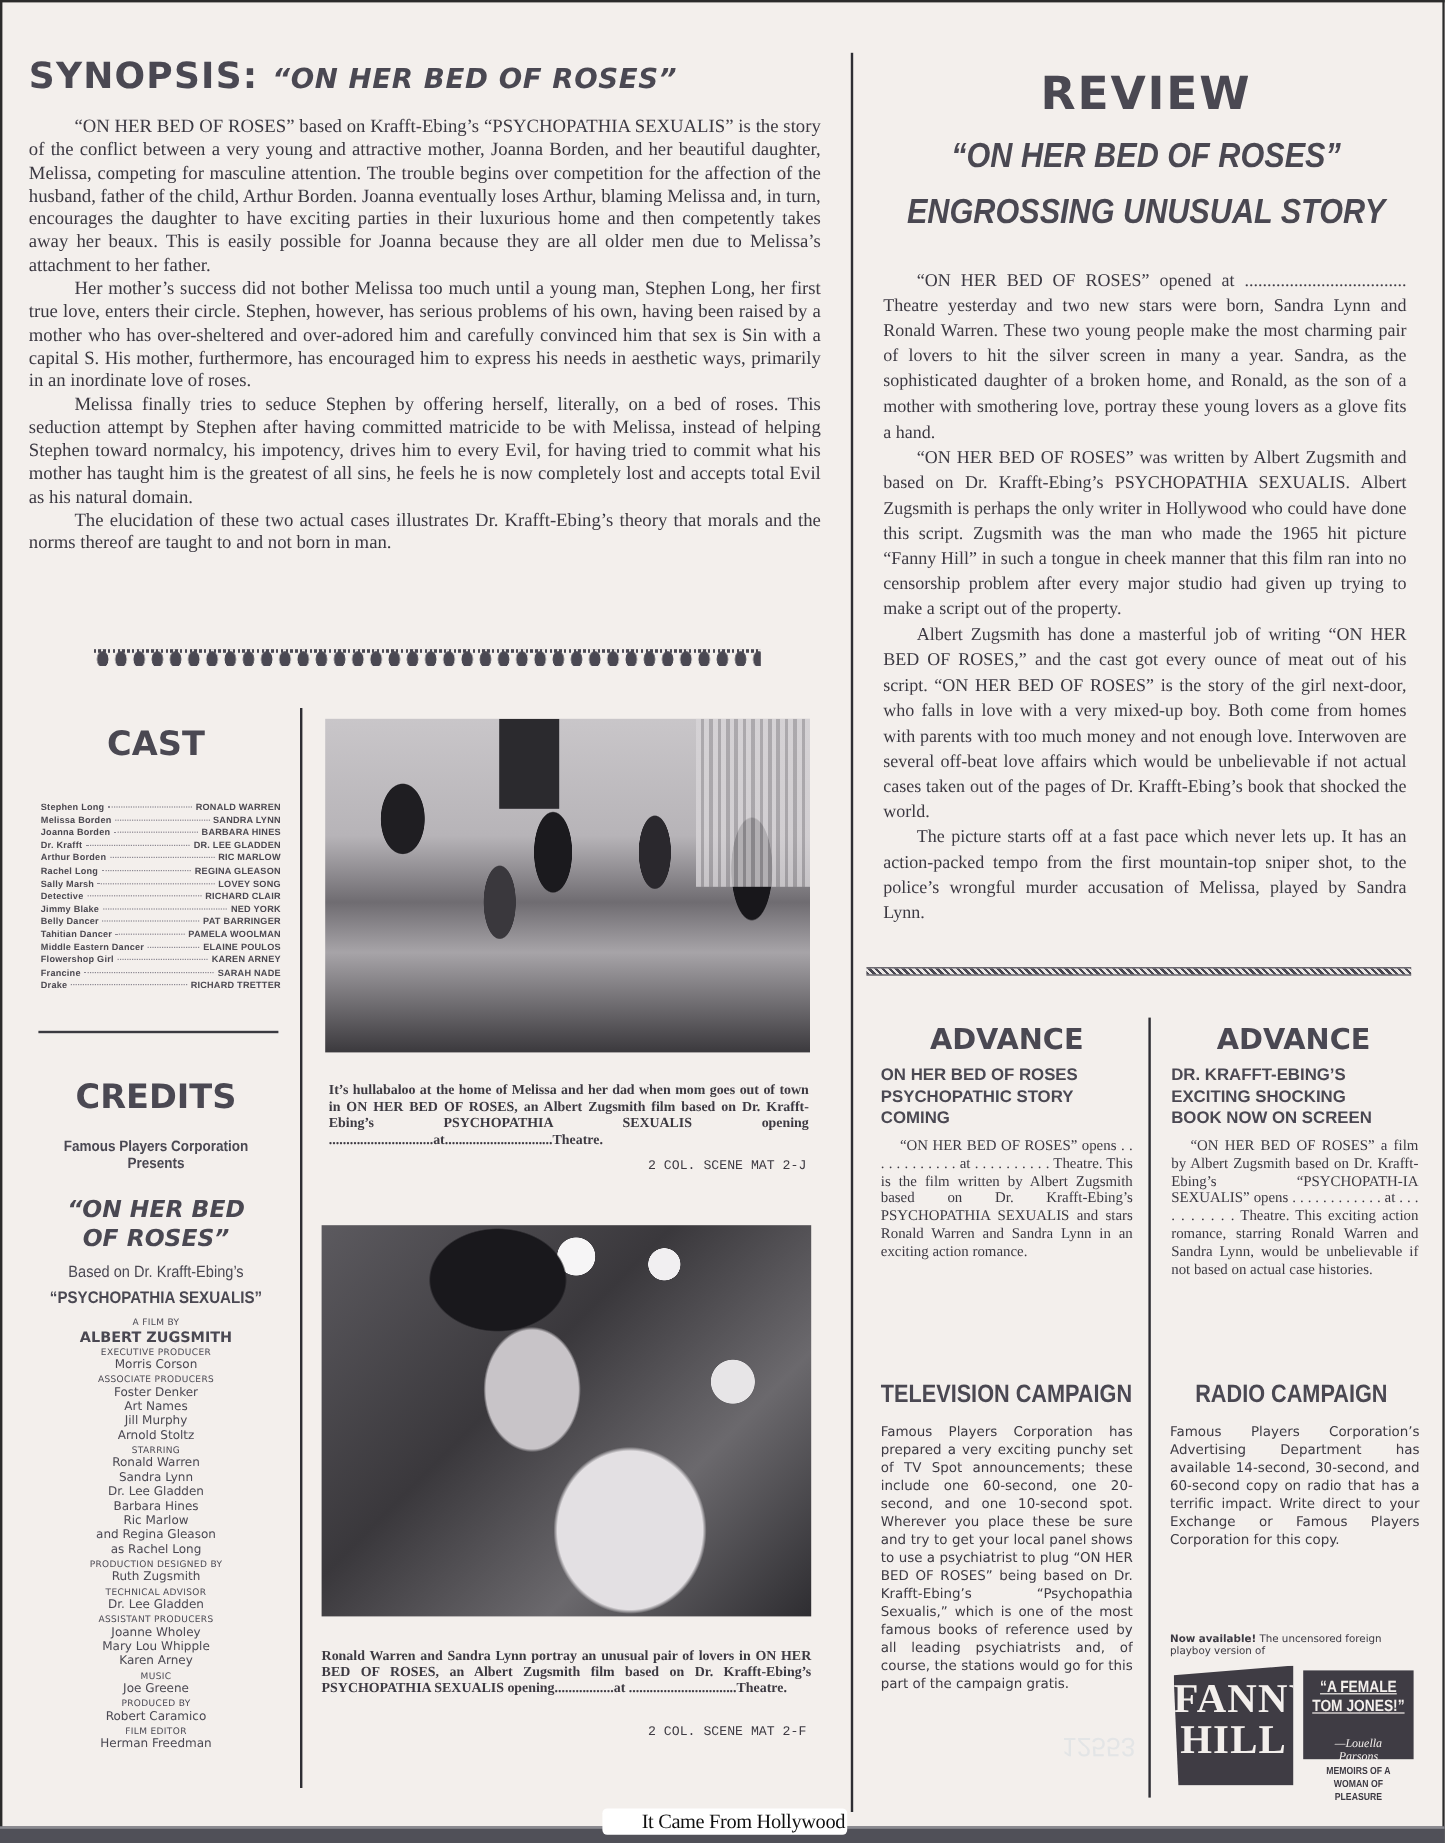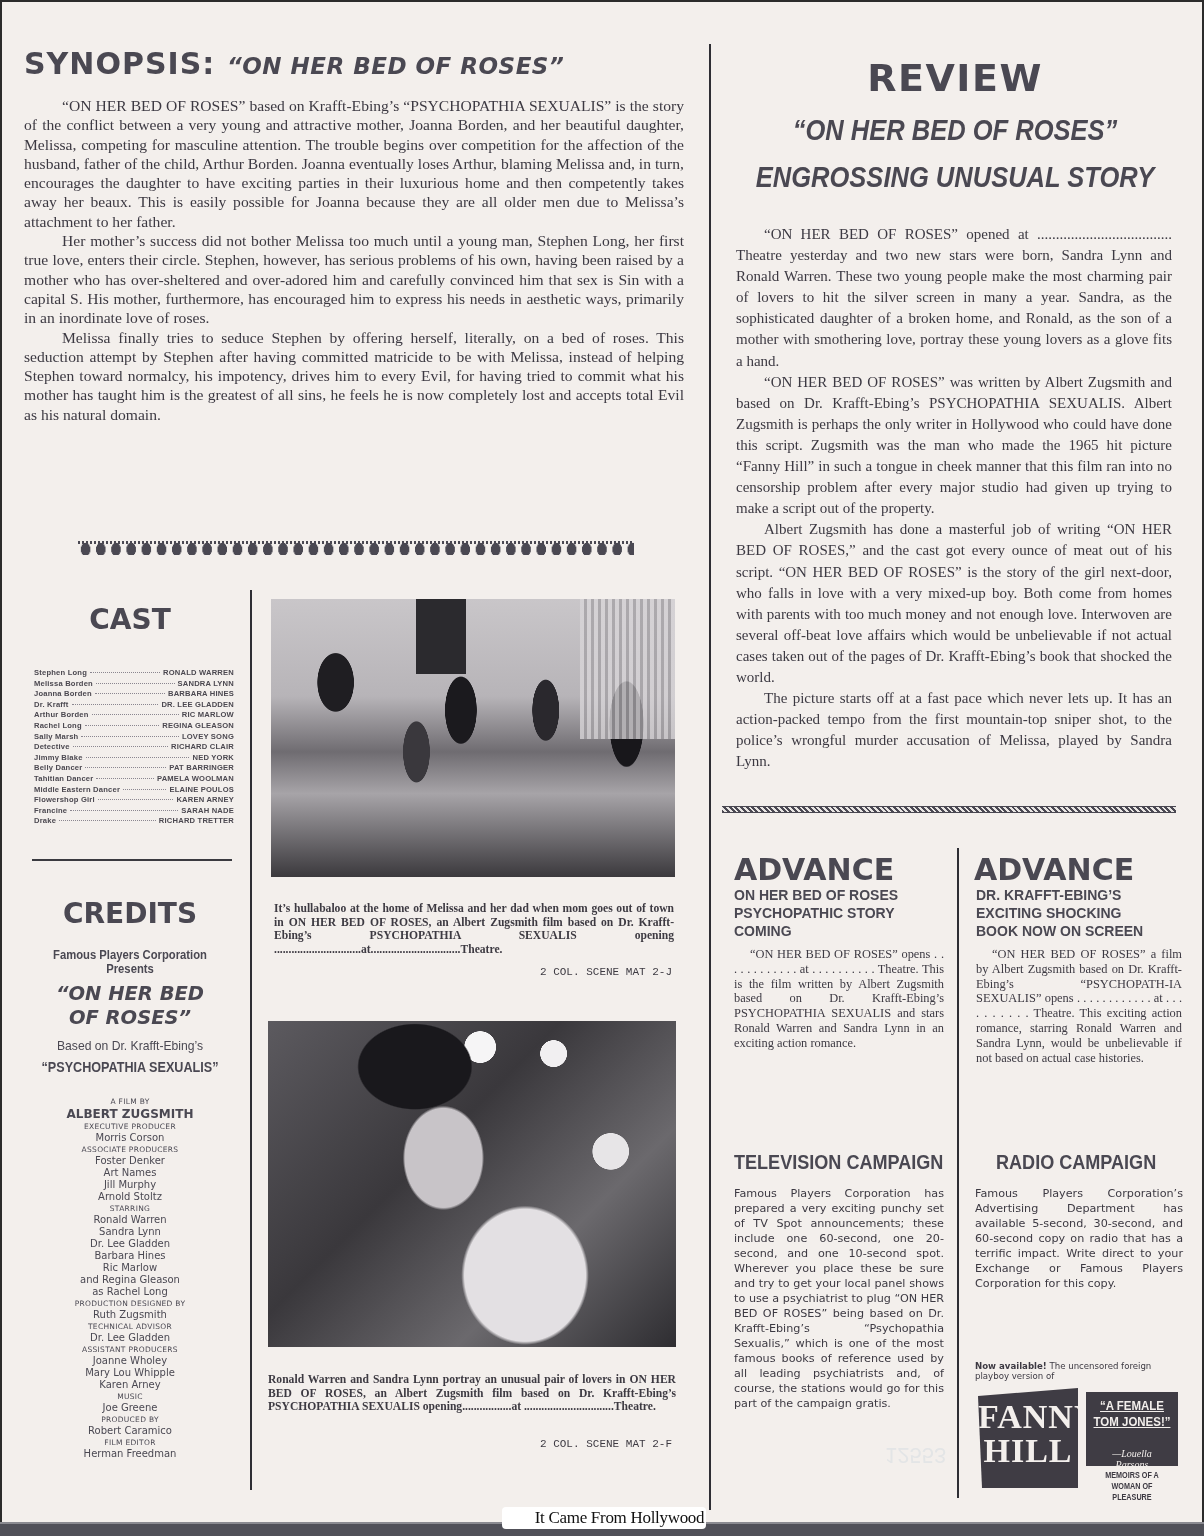--- a/index.html
+++ b/index.html
@@ -70,21 +70,21 @@
   .cast-row .actor { white-space: nowrap; text-transform: uppercase; }
 
   .credits-title {
     position: absolute; left: 30px; top: 897px; width: 200px; text-align: center;
     font-family: "DejaVu Sans", sans-serif; font-weight: bold; font-size: 28px; color: #4a4852;
   }
   .credits-block {
     position: absolute; left: 30px; top: 948px; width: 200px; text-align: center; color: #4a4852;
   }
   .cr-presenter { font-family: "Liberation Sans", sans-serif; font-weight: bold; font-size: 12.5px; line-height: 14px; transform: scaleX(0.9); }
-  .cr-film-title { font-family: "DejaVu Sans", sans-serif; font-weight: 900; font-style: italic; font-size: 19.5px; line-height: 24px; margin-top: 6px; }
+  .cr-film-title { font-family: "DejaVu Sans", sans-serif; font-weight: 900; font-style: italic; font-size: 19.5px; line-height: 24px; margin-top: 20px; }
   .cr-based { font-family: "Liberation Sans", sans-serif; font-size: 13.5px; margin-top: 8px; transform: scaleX(0.9); }
   .cr-source { font-family: "Liberation Sans", sans-serif; font-weight: bold; font-size: 14px; margin-top: 6px; transform: scaleX(0.9); }
   .credits-list { position: absolute; left: 30px; top: 1096px; width: 200px; text-align: center; color: #4a4852; font-family: "DejaVu Sans", sans-serif; }
   .cl-label { font-size: 7.5px; line-height: 11px; letter-spacing: 0.3px; text-transform: uppercase; }
   .cl-name { font-size: 10px; line-height: 12px; }
   .cl-name.big { font-size: 12px; line-height: 14px; font-weight: bold; }
 
   
   .photo {
     position: absolute; overflow: hidden; background: #8d8a8e;
@@ -144,21 +144,21 @@
 
   .zigzag {
     position: absolute; left: 722px; top: 806px; width: 454px; height: 7px;
     background:
       repeating-linear-gradient(45deg, #4a4852 0 2px, #e9e6e4 2px 4px);
     border-top: 1.5px solid #4a4852; border-bottom: 1.5px solid #4a4852;
   }
 
   .adv-title {
     position: absolute; font-family: "DejaVu Sans", sans-serif; font-weight: bold;
-    font-size: 30px; color: #4a4852; 
+    font-size: 24px; color: #4a4852; text-align: center;
   }
   .adv-head {
     position: absolute; font-family: "Liberation Sans", sans-serif; font-weight: bold;
     font-size: 14px; line-height: 18px; color: #4a4852;
   }
   .adv-body {
     position: absolute; font-size: 12.4px; line-height: 14.8px; text-align: justify; color: #3c3942;
   }
   .adv-body p { text-indent: 16px; }
   .camp-title {
@@ -209,20 +209,21 @@
 <div class="vrule" style="left:957px; top:848px; width:2px; height:650px;"></div>
 
 <div class="synopsis-title">
   <span class="big">SYNOPSIS:</span>
   <span class="small">“ON HER BED OF ROSES”</span>
 </div>
 <div class="synopsis-body">
   <p>“ON HER BED OF ROSES” based on Krafft-Ebing’s “PSYCHOPATHIA SEXUALIS” is the story of the conflict between a very young and attractive mother, Joanna Borden, and her beautiful daughter, Melissa, competing for masculine attention. The trouble begins over competition for the affection of the husband, father of the child, Arthur Borden. Joanna eventually loses Arthur, blaming Melissa and, in turn, encourages the daughter to have exciting parties in their luxurious home and then competently takes away her beaux. This is easily possible for Joanna because they are all older men due to Melissa’s attachment to her father.</p>
   <p>Her mother’s success did not bother Melissa too much until a young man, Stephen Long, her first true love, enters their circle. Stephen, however, has serious problems of his own, having been raised by a mother who has over-sheltered and over-adored him and carefully convinced him that sex is Sin with a capital S. His mother, furthermore, has encouraged him to express his needs in aesthetic ways, primarily in an inordinate love of roses.</p>
   <p>Melissa finally tries to seduce Stephen by offering herself, literally, on a bed of roses. This seduction attempt by Stephen after having committed matricide to be with Melissa, instead of helping Stephen toward normalcy, his impotency, drives him to every Evil, for having tried to commit what his mother has taught him is the greatest of all sins, he feels he is now completely lost and accepts total Evil as his natural domain.</p>
+  <p>The elucidation of these two actual cases illustrates Dr. Krafft-Ebing’s theory that morals and the norms thereof are taught to and not born in man.</p>
 </div>
 
 <div class="ornament"></div>
 
 <div class="cast-title">CAST</div>
 <div class="cast-list" id="cast-list">
     <div class="cast-row">
       <span class="role">Stephen Long</span>
       <span class="dots"></span>
       <span class="actor">Ronald Warren</span>
@@ -381,21 +382,21 @@
   <div>BOOK NOW ON SCREEN</div>
 </div>
 <div class="adv-body" style="left:976px; top:947px; width:206px;">
   <p>“ON HER BED OF ROSES” a film by Albert Zugsmith based on Dr. Krafft-Ebing’s “PSYCHOPATH-IA SEXUALIS” opens . . . . . . . . . . . . at . . . . . . . . . . Theatre. This exciting action romance, starring Ronald Warren and Sandra Lynn, would be unbelievable if not based on actual case histories.</p>
 </div>
 
 <div class="camp-title" style="left:734px; top:1150px;">TELEVISION CAMPAIGN</div>
 <div class="camp-body" style="left:734px; top:1186px; width:210px;">Famous Players Corporation has prepared a very exciting punchy set of TV Spot announcements; these include one 60-second, one 20-second, and one 10-second spot. Wherever you place these be sure and try to get your local panel shows to use a psychiatrist to plug “ON HER BED OF ROSES” being based on Dr. Krafft-Ebing’s “Psychopathia Sexualis,” which is one of the most famous books of reference used by all leading psychiatrists and, of course, the stations would go for this part of the campaign gratis.</div>
 
 <div class="camp-title" style="left:996px; top:1150px;">RADIO CAMPAIGN</div>
-<div class="camp-body" style="left:975px; top:1186px; width:208px;">Famous Players Corporation’s Advertising Department has available 5-second, 30-second, and 60-second copy on radio that has a terrific impact. Write direct to your Exchange or Famous Players Corporation for this copy.</div>
+<div class="camp-body" style="left:975px; top:1186px; width:208px;">Famous Players Corporation’s Advertising Department has available 14-second, 30-second, and 60-second copy on radio that has a terrific impact. Write direct to your Exchange or Famous Players Corporation for this copy.</div>
 
 <div class="fanny-intro">
   <b>Now available!</b><span> The uncensored foreign playboy version of</span>
 </div>
 <div class="fanny-ad">
   <div class="fanny-logo">
     <div>FANNY</div>
     <div>HILL</div>
   </div>
   <div class="fanny-quote">

